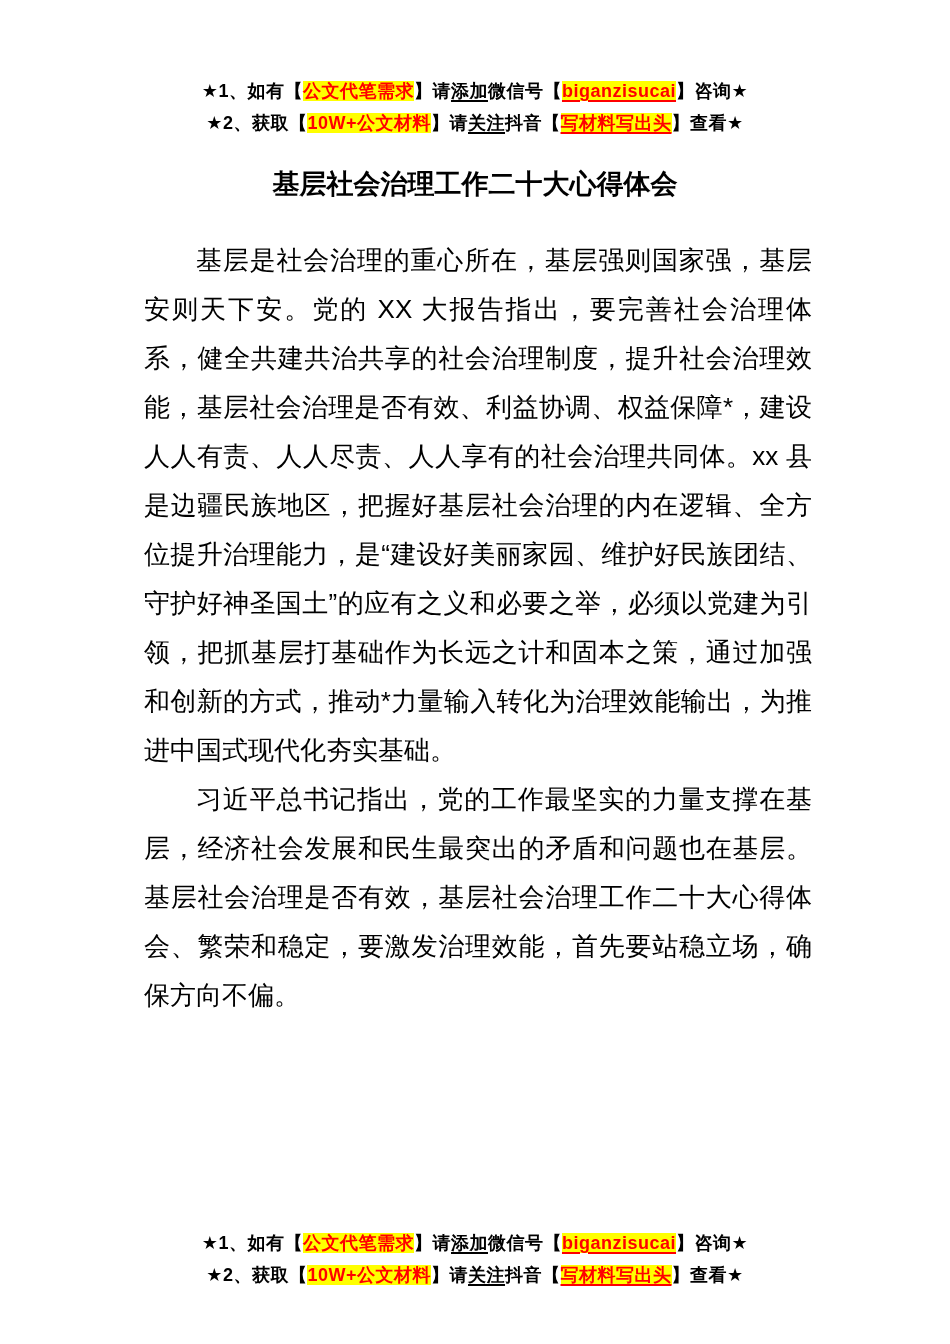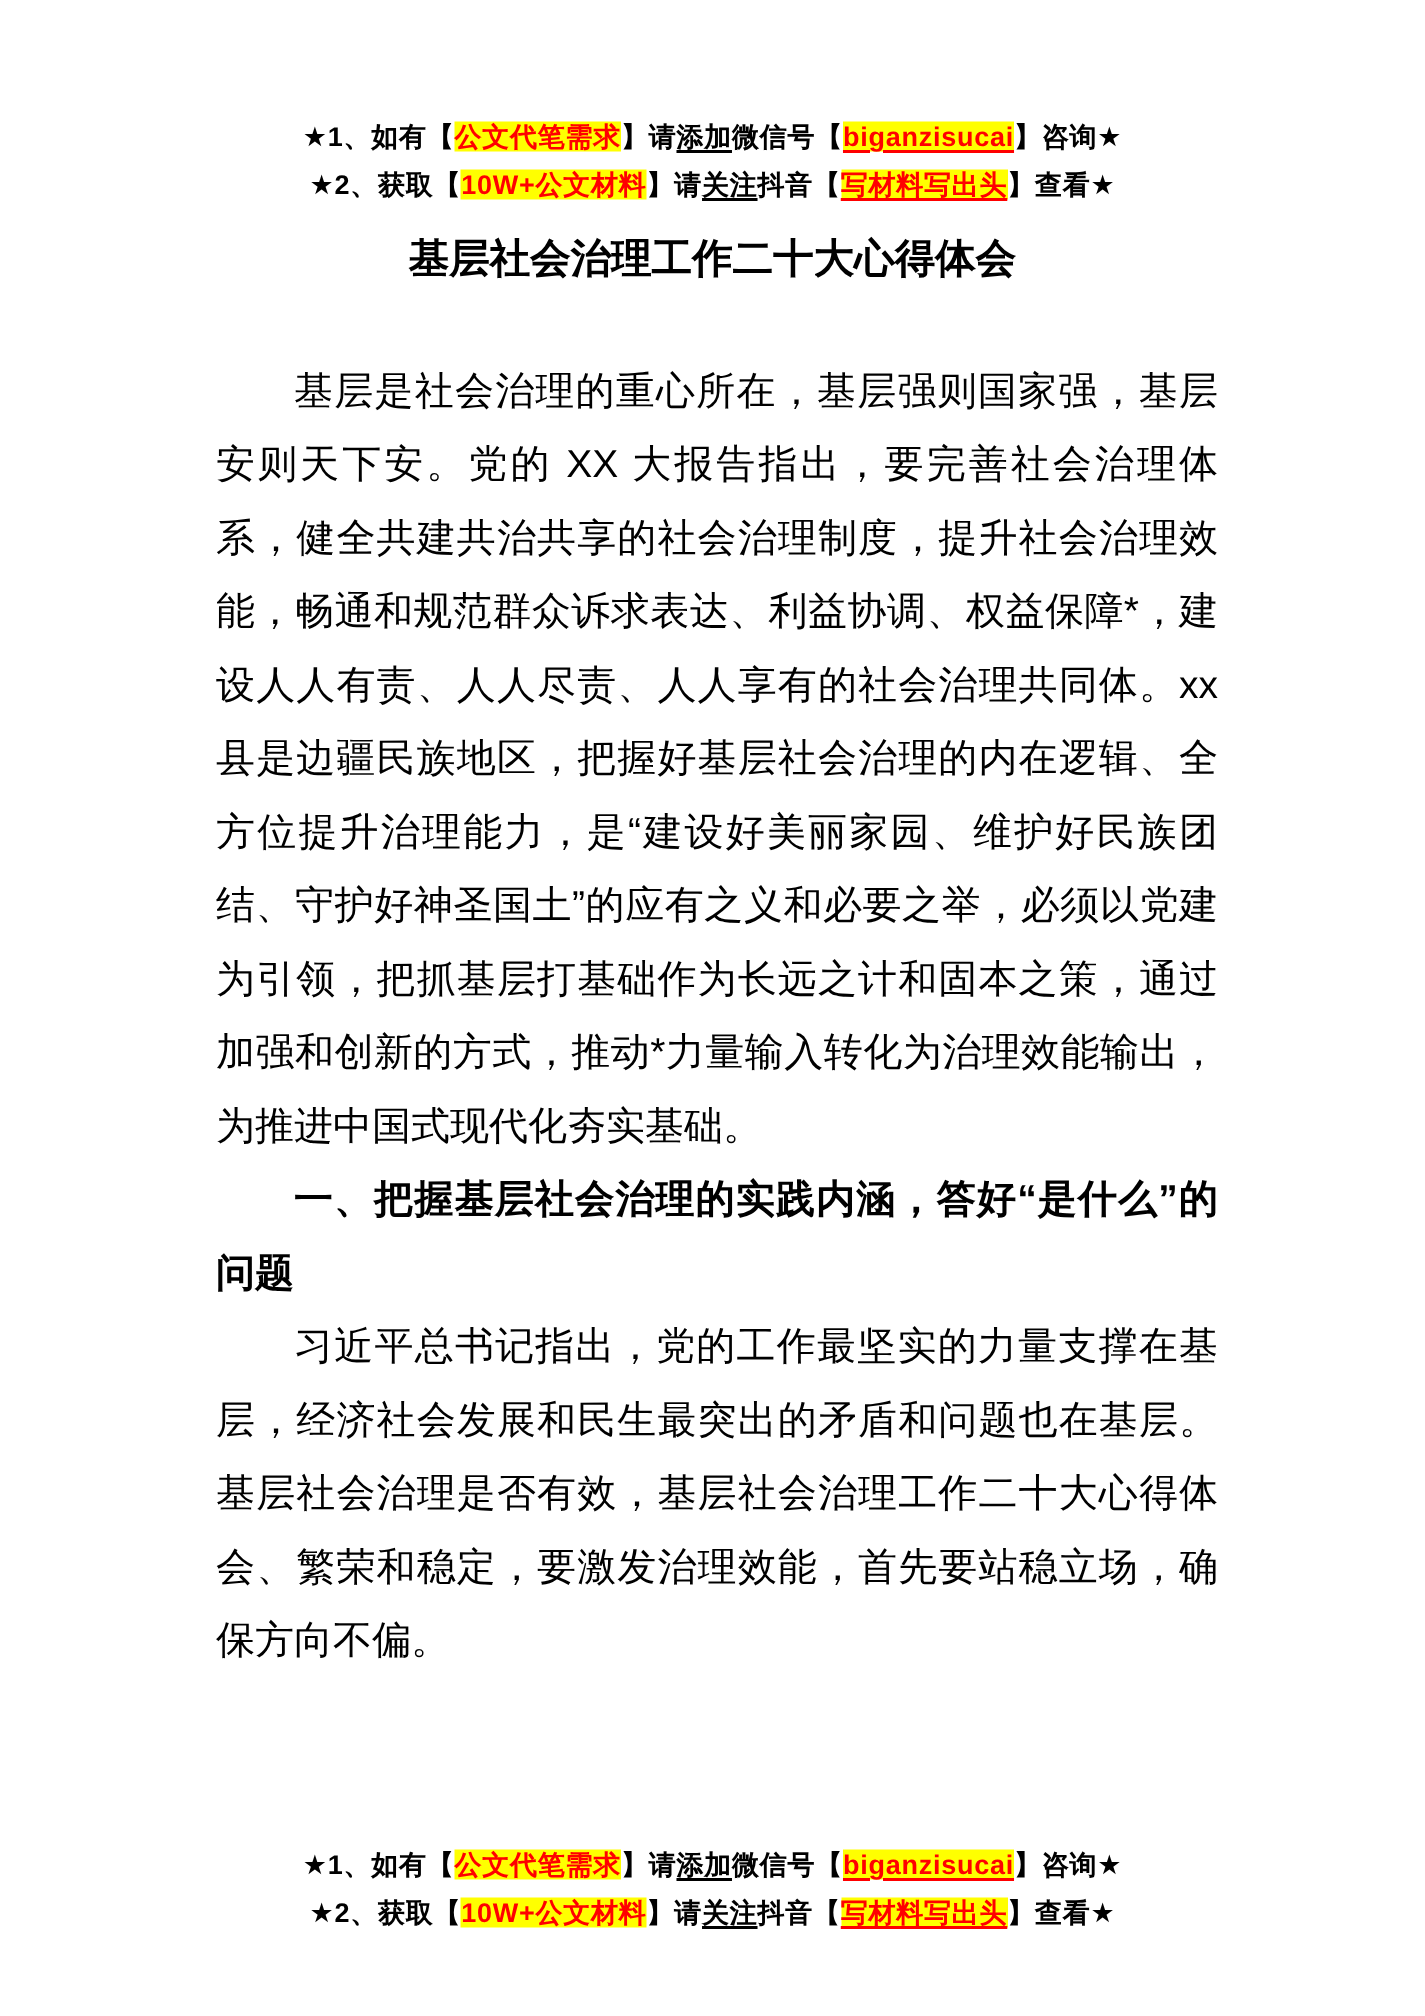--- a/index.html
+++ b/index.html
@@ -35,21 +35,21 @@
   }
   .part-highlight-underline,
   .part-underline {
     text-decoration: underline;
     text-decoration-thickness: 2px;
     text-underline-offset: 3px;
   }
   
   .doc-title {
     position: absolute;
-    top: 136px;
+    top: 148px;
     left: 0;
     width: 100%;
     text-align: center;
     font-size: 27px;
     font-weight: bold;
     line-height: 40px;
   }
   
   .content {
     position: absolute;
@@ -74,22 +74,21 @@
 <div class="page">
 
   <div class="banner banner-top">
     <div><span class="part part-plain">★1、如有【</span><span class="part part-highlight">公文代笔需求</span><span class="part part-plain">】请</span><span class="part part-underline">添加</span><span class="part part-plain">微信号【</span><span class="part part-highlight-underline">biganzisucai</span><span class="part part-plain">】咨询★</span></div>
     <div><span class="part part-plain">★2、获取【</span><span class="part part-highlight">10W+公文材料</span><span class="part part-plain">】请</span><span class="part part-underline">关注</span><span class="part part-plain">抖音【</span><span class="part part-highlight-underline">写材料写出头</span><span class="part part-plain">】查看★</span></div>
   </div>
 
   <div class="doc-title">基层社会治理工作二十大心得体会</div>
 
   <div class="content">
-      <p class="para para-body">基层是社会治理的重心所在，基层强则国家强，基层安则天下安。党的 XX 大报告指出，要完善社会治理体系，健全共建共治共享的社会治理制度，提升社会治理效能，畅通和规范群众诉求表达、利益协调、权益保障*，建设人人有责、人人尽责、人人享有的社会治理共同体。xx 县是边疆民族地区，把握好基层社会治理的内在逻辑、全方位提升治理能力，是“建设好美丽家园、维护好民族团结、守护好神圣国土”的应有之义和必要之举，必须以党建为引领，把抓基层打基础作为长远之计和固本之策，通过加强和创新的方式，推动*力量输入转化为治理效能输出，为推进中国式现代化夯实基础。</p>
-      <p class="para para-heading">一、把握基层社会治理的实践内涵，答好“是什么”的问题</p>
+      <p class="para para-body">基层是社会治理的重心所在，基层强则国家强，基层安则天下安。党的 XX 大报告指出，要完善社会治理体系，健全共建共治共享的社会治理制度，提升社会治理效能，基层社会治理是否有效、利益协调、权益保障*，建设人人有责、人人尽责、人人享有的社会治理共同体。xx 县是边疆民族地区，把握好基层社会治理的内在逻辑、全方位提升治理能力，是“建设好美丽家园、维护好民族团结、守护好神圣国土”的应有之义和必要之举，必须以党建为引领，把抓基层打基础作为长远之计和固本之策，通过加强和创新的方式，推动*力量输入转化为治理效能输出，为推进中国式现代化夯实基础。</p>
       <p class="para para-body">习近平总书记指出，党的工作最坚实的力量支撑在基层，经济社会发展和民生最突出的矛盾和问题也在基层。基层社会治理是否有效，基层社会治理工作二十大心得体会、繁荣和稳定，要激发治理效能，首先要站稳立场，确保方向不偏。</p>
     </div>
 
   <div class="banner banner-bottom">
     <div><span class="part part-plain">★1、如有【</span><span class="part part-highlight">公文代笔需求</span><span class="part part-plain">】请</span><span class="part part-underline">添加</span><span class="part part-plain">微信号【</span><span class="part part-highlight-underline">biganzisucai</span><span class="part part-plain">】咨询★</span></div>
     <div><span class="part part-plain">★2、获取【</span><span class="part part-highlight">10W+公文材料</span><span class="part part-plain">】请</span><span class="part part-underline">关注</span><span class="part part-plain">抖音【</span><span class="part part-highlight-underline">写材料写出头</span><span class="part part-plain">】查看★</span></div>
   </div>
 
 </div>
 

